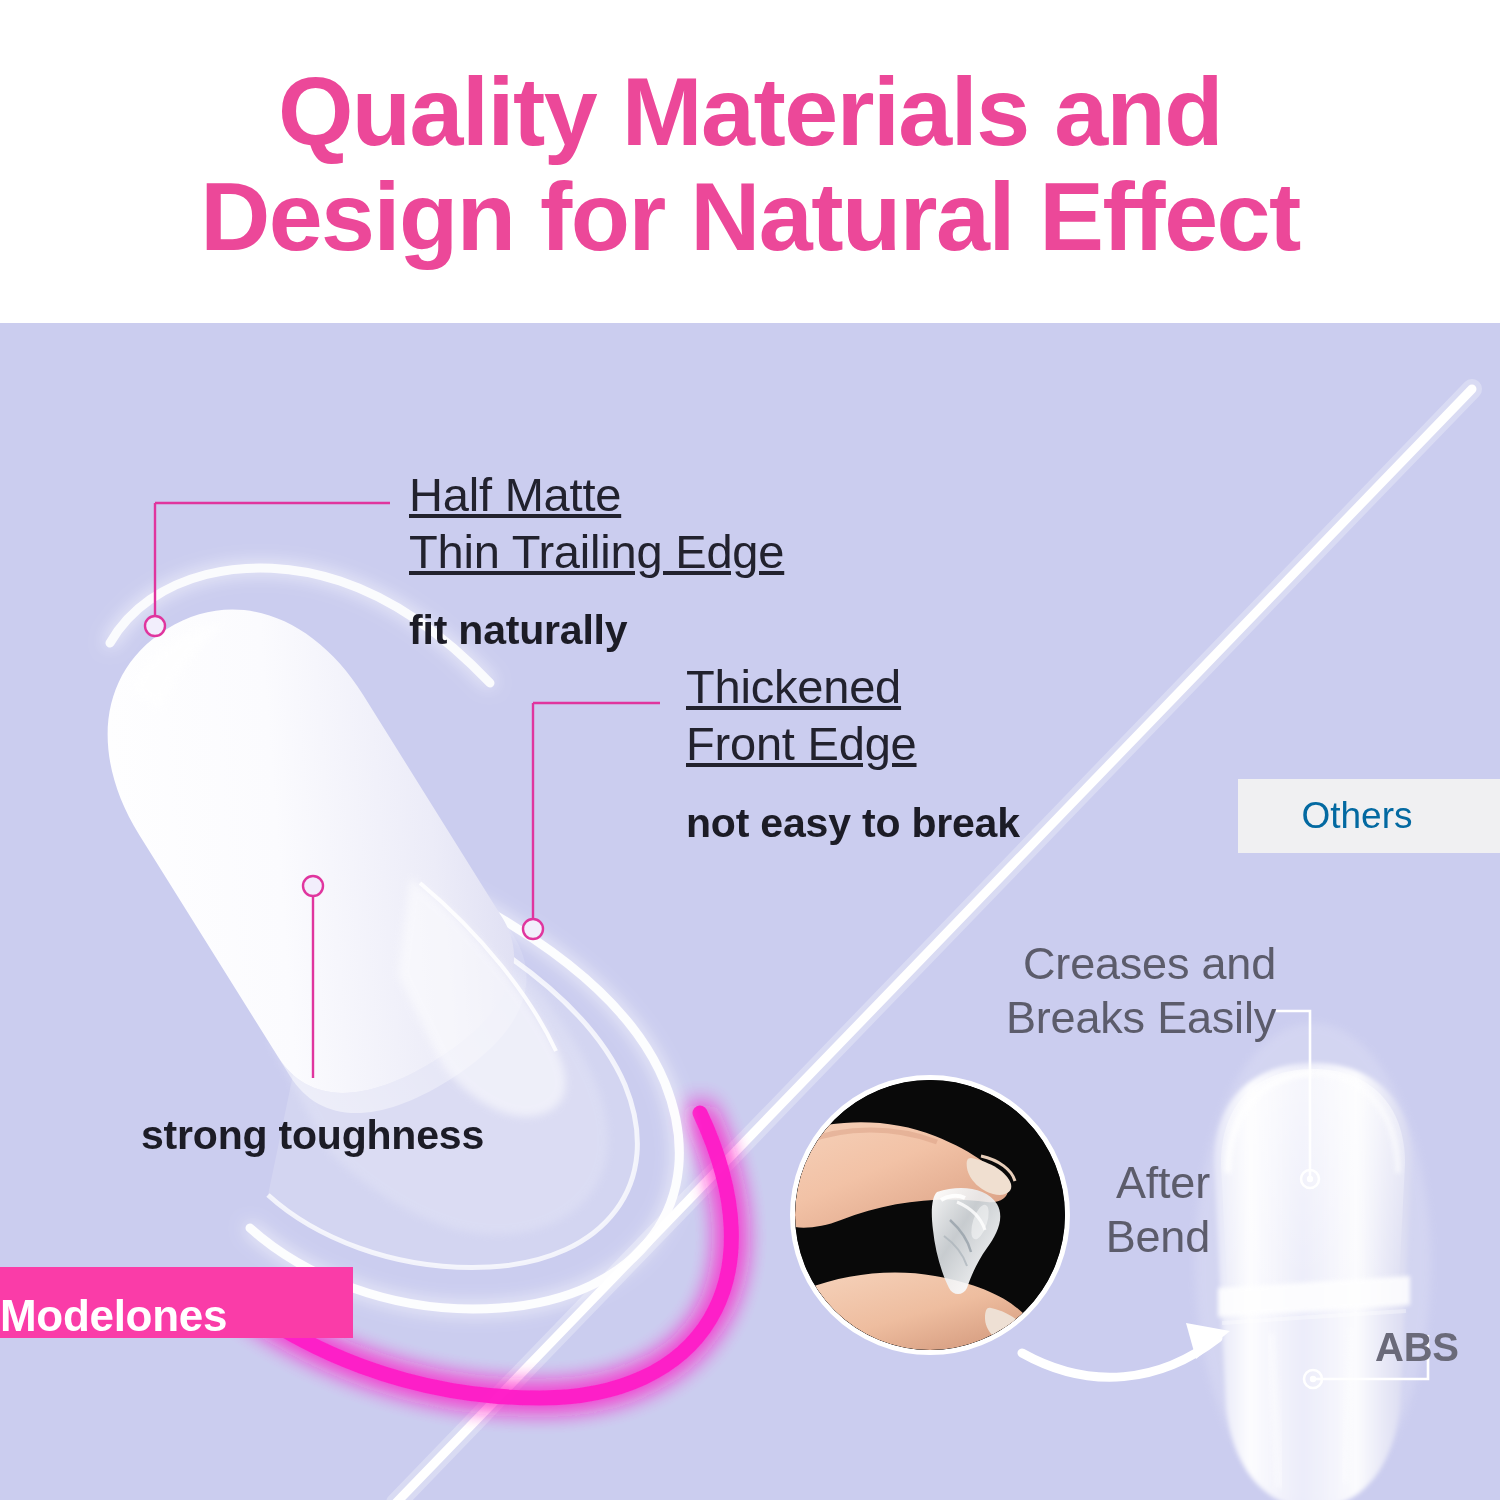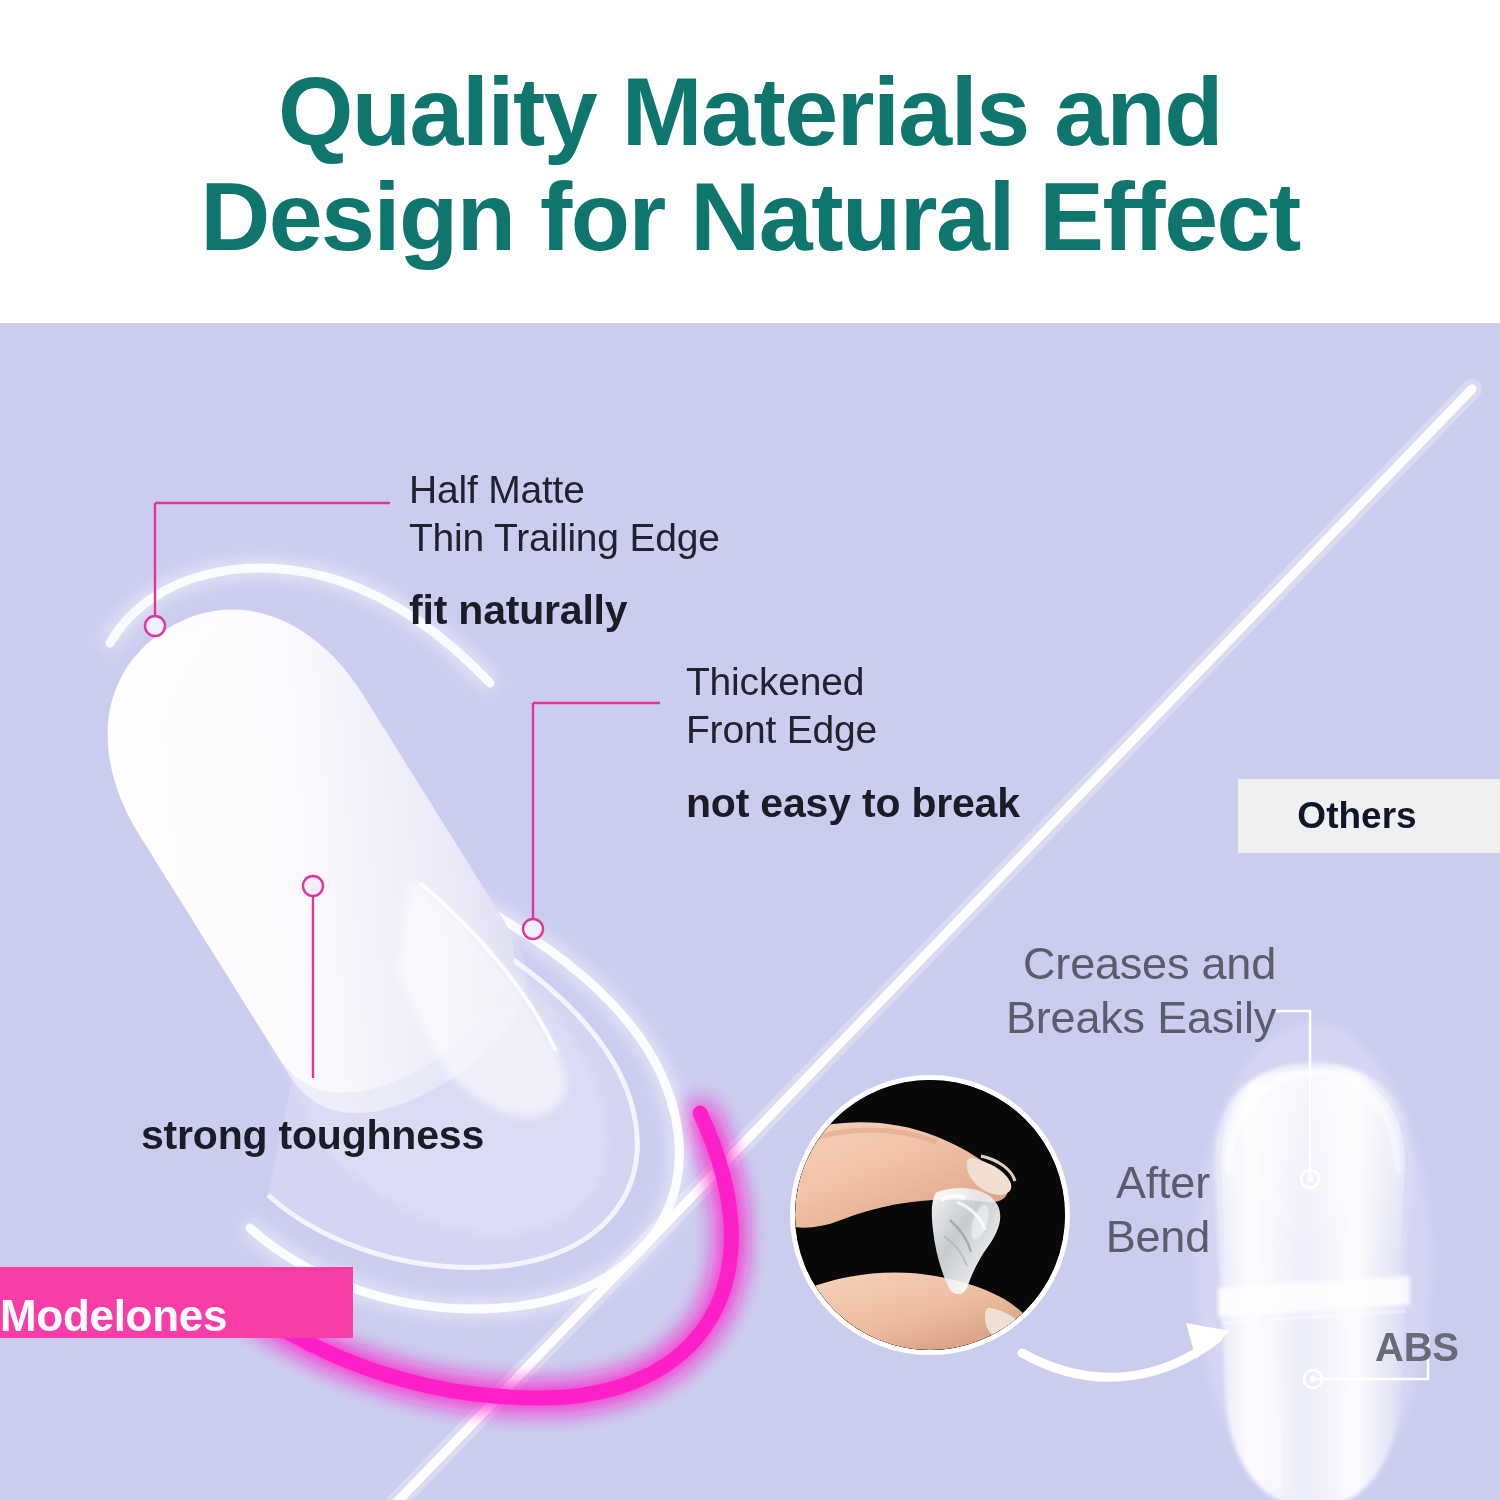--- a/index.html
+++ b/index.html
@@ -26,21 +26,21 @@
   #title {
     position: absolute;
     left: 0; top: 60px;
     width: 1500px;
     text-align: center;
     font-family: "Liberation Sans", sans-serif;
     font-weight: 700;
     font-size: 97px;
     line-height: 1.08;
     letter-spacing: -1.5px;
-    color: #0f766e;
+    color: #ec4899;
     white-space: pre-line;
   }
 
   
   #panel {
     position: absolute;
     left: 0; top: 323px;
     width: 1500px; height: 1177px;
     background: #cbcdef;
     overflow: hidden;
@@ -48,25 +48,26 @@
   #panel-svg {
     position: absolute; left: 0; top: 0;
     width: 1500px; height: 1177px;
   }
 
   
   .callout { position: absolute; }
   .c-title {
     font-family: "Liberation Sans", sans-serif;
     font-weight: 400;
-    font-size: 39px;
+    font-size: 47px;
     line-height: 1.22;
     color: #22222e;
     white-space: pre-line;
     letter-spacing: -0.2px;
+    text-decoration: underline;
   }
   .c-sub {
     font-family: "Liberation Sans", sans-serif;
     font-weight: 700;
     font-size: 41px;
     line-height: 1.2;
     color: #1c1c26;
     letter-spacing: -0.2px;
   }
 
@@ -109,23 +110,23 @@
     position: absolute;
     left: 1238px; top: 456px;
     width: 262px; height: 74px;
     background: #f0f0f2;
     display: flex;
     align-items: center;
     justify-content: center;
   }
   #badge-others span {
     font-family: "Liberation Sans", sans-serif;
-    font-weight: 700;
+    font-weight: 400;
     font-size: 37px;
-    color: #0f172a;
+    color: #0369a1;
     letter-spacing: 0px;
     padding-right: 24px;
   }
 
   #badge-modelones {
     position: absolute;
     left: 0px; top: 944px;
     width: 353px; height: 71px;
     background: #fa3ca8;
     display: flex;

